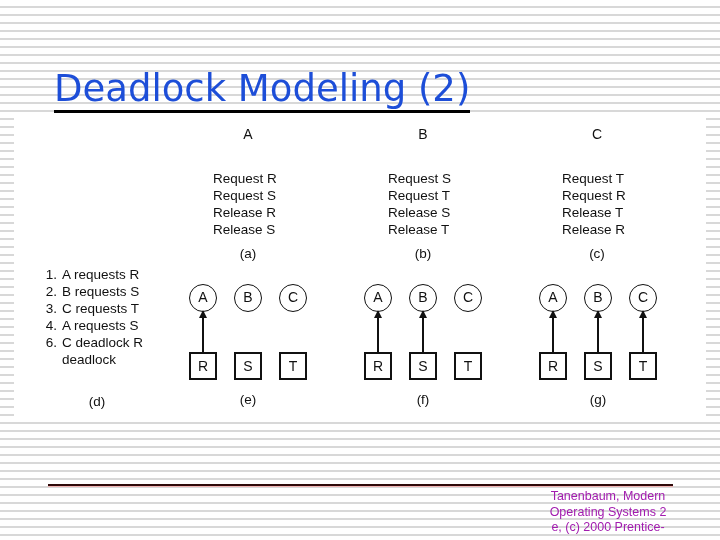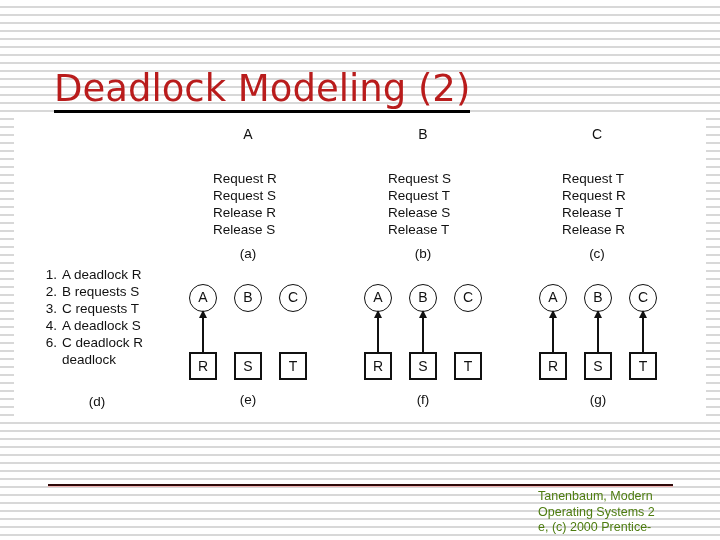--- a/index.html
+++ b/index.html
@@ -12,21 +12,21 @@
     position:absolute;inset:0;
     background:repeating-linear-gradient(to bottom,#ffffff 0px,#ffffff 6px,#d8d8d8 6px,#d8d8d8 8px);
   }
   .content-mask{
     position:absolute;left:14px;right:14px;top:112px;bottom:122px;background:#ffffff;
   }
   
   .title{
     position:absolute;left:54px;top:70px;z-index:3;
     font-family:"DejaVu Sans",sans-serif;font-size:37px;line-height:1.05;
-    color:#b91c1c;white-space:nowrap;
+    color:#1d4ed8;white-space:nowrap;
   }
   .title span{display:inline-block;border-bottom:3px solid #000;padding-bottom:1px;}
   
   .seq-col{position:absolute;top:126px;width:96px;z-index:3;text-align:center;}
   .seq-col .proc{font-size:14px;margin-bottom:5px;}
   .seq-col .steps{text-align:left;padding-left:13px;font-size:13.5px;line-height:17px;white-space:nowrap;margin-top:28px;}
   .seq-col .tag{margin-top:8px;font-size:13.5px;}
   .col-a{left:200px}.col-b{left:375px}.col-c{left:549px}
   
   .event-list{position:absolute;left:42px;top:266px;z-index:3;font-size:13.5px;line-height:17px;}
@@ -52,21 +52,21 @@
   }
   .a0{left:24px}.a1{left:69px}.a2{left:114px}
   .graph .tag{position:absolute;top:108px;left:0;width:100%;text-align:center;font-size:13.5px;}
   
   .footer-rule{
     position:absolute;left:48px;top:484px;width:625px;height:3px;z-index:3;
     background:linear-gradient(to bottom,#2f0a0a 0,#2f0a0a 50%,#f0b4b4 50%,#f0b4b4 100%);
   }
   .footer-text{
     position:absolute;left:538px;top:489px;width:140px;z-index:3;
-    font-size:12.5px;line-height:15.5px;color:#4d7c0f;white-space:nowrap;
+    font-size:12.5px;line-height:15.5px;color:#a21caf;white-space:nowrap;text-align:center;
   }
 </style>
 </head>
 <body>
 
 <div class="slide">
   <div class="lines-bg"></div>
   <div class="content-mask"></div>
 
   <div class="title">
@@ -100,24 +100,24 @@
     <div class="steps">
       <div>Request T</div>
       <div>Request R</div>
       <div>Release T</div>
       <div>Release R</div>
     </div>
     <div class="tag">(c)</div>
   </div>
 
   <div class="event-list">
-    <div class="row"><span class="num">1.</span><span>A deadlock R</span></div>
+    <div class="row"><span class="num">1.</span><span>A requests R</span></div>
     <div class="row"><span class="num">2.</span><span>B requests S</span></div>
     <div class="row"><span class="num">3.</span><span>C requests T</span></div>
-    <div class="row"><span class="num">4.</span><span>A deadlock S</span></div>
+    <div class="row"><span class="num">4.</span><span>A requests S</span></div>
     <div class="row"><span class="num">6.</span><span>C deadlock R</span></div>
     <div class="row"><span class="num"></span><span>deadlock</span></div>
   </div>
   <div class="d-tag">(d)</div>
 
   <div class="graph g-e">
     <div class="pnode n0">A</div>
     <div class="pnode n1">B</div>
     <div class="pnode n2">C</div>
     <div class="arrow a0"></div>

